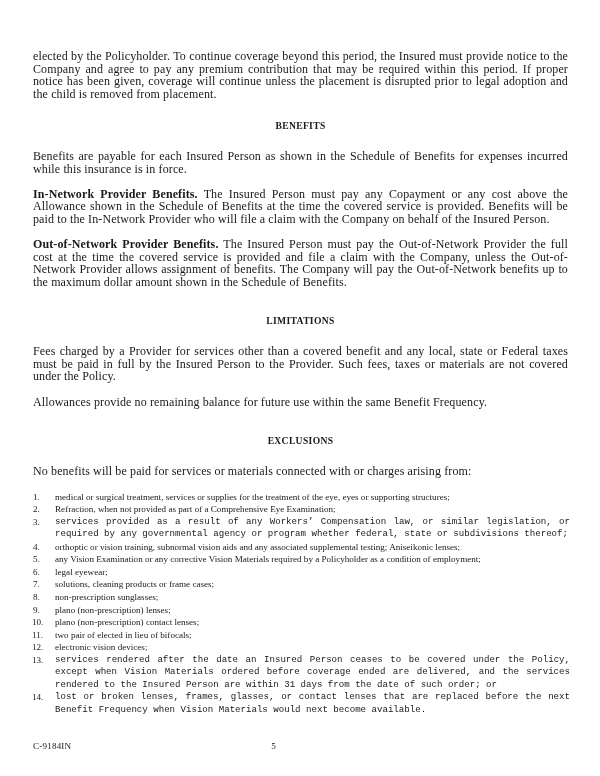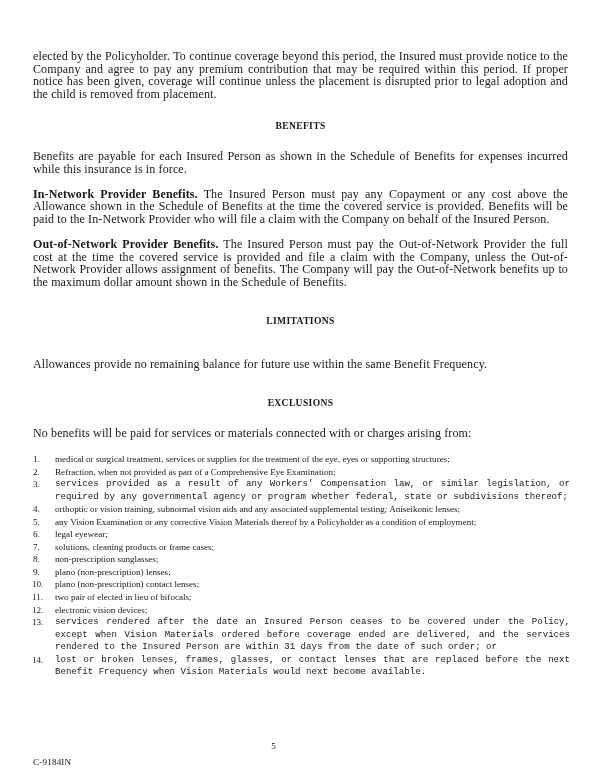--- a/index.html
+++ b/index.html
@@ -80,21 +80,21 @@
   .footer {
     position: absolute;
     left: 33px;
     top: 741px;
     width: 537px;
     height: 14px;
   }
   .footer .docnum {
     position: absolute;
     left: 0;
-    top: 16px;
+    top: 0;
     font-size: 9.1px;
     letter-spacing: 0.02em;
   }
   .footer .pageno {
     position: absolute;
     left: 0;
     top: 0;
     width: 537px;
     text-align: center;
     font-size: 9.1px;
@@ -124,20 +124,21 @@
     <p class="body"><span class="lead">In-Network Provider Benefits.</span><span> The Insured Person must pay any Copayment or any cost above the Allowance shown in the Schedule of Benefits at the time the covered service is provided. Benefits will be paid to the In-Network Provider who will file a claim with the Company on behalf of the Insured Person.</span></p>
 
     <div class="gap-sm"></div>
 
     <p class="body"><span class="lead">Out-of-Network Provider Benefits.</span><span> The Insured Person must pay the Out-of-Network Provider the full cost at the time the covered service is provided and file a claim with the Company, unless the Out-of-Network Provider allows assignment of benefits. The Company will pay the Out-of-Network benefits up to the maximum dollar amount shown in the Schedule of Benefits.</span></p>
 
     <div class="gap-xl"></div>
     <h2 class="heading">LIMITATIONS</h2>
     <div class="gap-head-bot"></div>
 
+    <p class="body">Fees charged by a Provider for services other than a covered benefit and any local, state or Federal taxes must be paid in full by the Insured Person to the Provider. Such fees, taxes or materials are not covered under the Policy.</p>
 
     <div class="gap-sm"></div>
 
     <p class="body noj">Allowances provide no remaining balance for future use within the same Benefit Frequency.</p>
 
     <div class="gap-xl"></div>
     <h2 class="heading">EXCLUSIONS</h2>
     <div class="gap-head-bot"></div>
 
     <p class="body noj">No benefits will be paid for services or materials connected with or charges arising from:</p>
@@ -156,21 +157,21 @@
       <li class="just">
           <span class="num">3.</span>
           <span class="txt">services provided as a result of any Workers’ Compensation law, or similar legislation, or required by any governmental agency or program whether federal, state or subdivisions thereof;</span>
         </li>
       <li>
           <span class="num">4.</span>
           <span class="txt">orthoptic or vision training, subnormal vision aids and any associated supplemental testing; Aniseikonic lenses;</span>
         </li>
       <li>
           <span class="num">5.</span>
-          <span class="txt">any Vision Examination or any corrective Vision Materials thereof by a Policyholder as a condition of employment;</span>
+          <span class="txt">any Vision Examination or any corrective Vision Materials required by a Policyholder as a condition of employment;</span>
         </li>
       <li>
           <span class="num">6.</span>
           <span class="txt">legal eyewear;</span>
         </li>
       <li>
           <span class="num">7.</span>
           <span class="txt">solutions, cleaning products or frame cases;</span>
         </li>
       <li>

